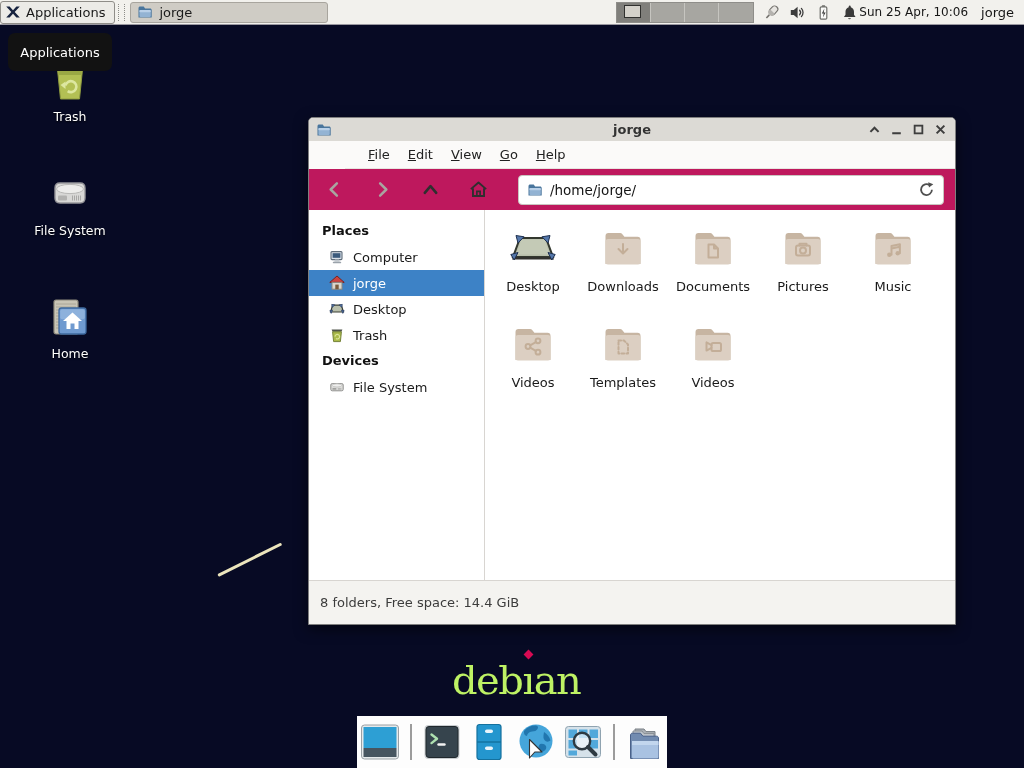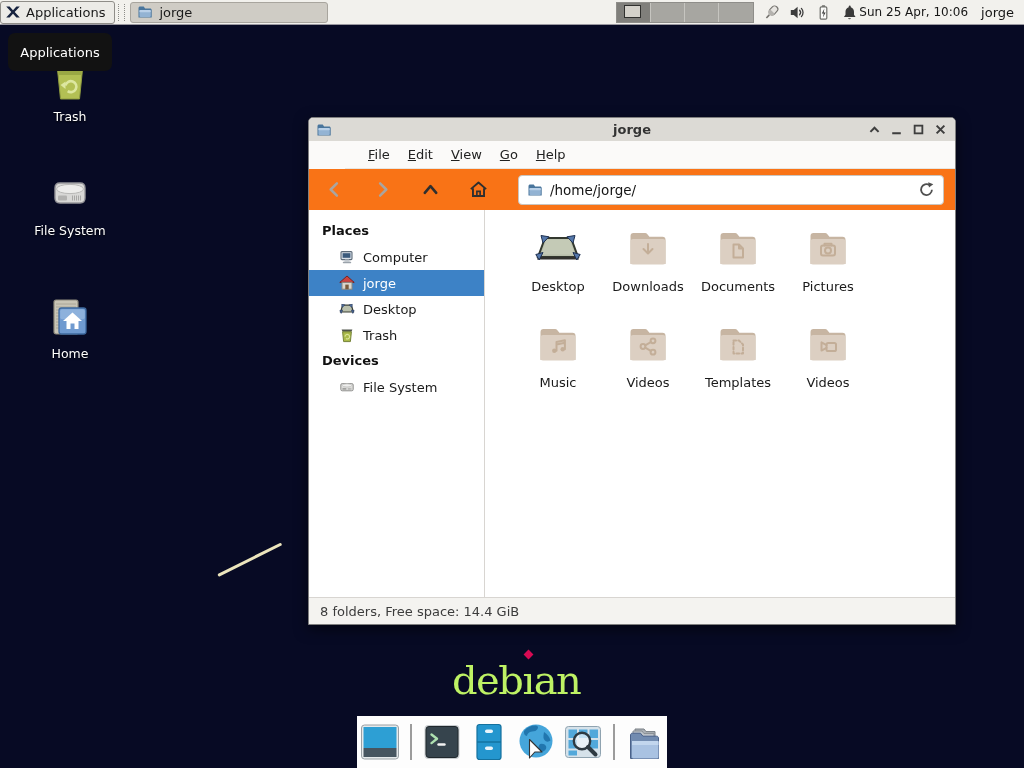--- a/index.html
+++ b/index.html
@@ -76,40 +76,40 @@
   .titlebar { height:23px; background:#dcdad5; border-radius:4px 4px 0 0;
     display:flex; align-items:center; padding:0 7px; position:relative; flex:0 0 auto; }
   .titlebar .title { position:absolute; left:0; width:100%; text-align:center;
     font-size:13px; font-weight:bold; color:#333; pointer-events:none; }
   .controls { margin-left:auto; display:flex; gap:7px; z-index:2; }
   .wbtn { width:15px; height:15px; }
   .menubar { height:28px; display:flex; align-items:center; padding-left:14px;
     background:#fbfaf9; border-bottom:1px solid #e7e5e1; font-size:13px; flex:0 0 auto;margin-left:36px; }
   .menu-item { padding:3px 9px; color:#222; }
   .toolbar { height:41px; display:flex; align-items:center; padding:0 11px; gap:20px;
-    background:#f97316; flex:0 0 auto; }
+    background:#be185d; flex:0 0 auto; }
   .navbtn { width:28px; height:28px; display:flex; align-items:center; justify-content:center; }
   .navbtn .ic20 { width:21px; height:21px; }
   .pathbar { flex:1; height:30px; margin-left:6px; background:#fff;
     border:1px solid #c9c5c0; border-radius:4px;
     display:flex; align-items:center; gap:7px; padding:0 8px; }
   .pathbar input { flex:1; border:0; outline:0; background:transparent;
     font-family:"DejaVu Sans",sans-serif; font-size:13.5px; color:#141414; }
   .reload { width:17px; height:17px; }
-  .content { flex:1; display:flex; min-height:0; background:#fff;gap:25px; }
+  .content { flex:1; display:flex; min-height:0; background:#fff; }
   #sidebar { width:176px; flex:0 0 auto; background:#fff; border-right:1px solid #d8d5d1;
     padding-top:8px; font-size:13px; }
   .sb-header { font-weight:bold; padding:5px 13px 6px; color:#111; }
-  .sb-item { height:26px; display:flex; align-items:center; gap:8px; padding-left:30px; color:#1a1a1a; }
+  .sb-item { height:26px; display:flex; align-items:center; gap:8px; padding-left:20px; color:#1a1a1a; }
   .sb-item.selected { background:#3d82c6; color:#fff; }
   #filegrid { flex:1; padding:11px 0 0 3px; display:flex; flex-wrap:wrap; align-content:flex-start; }
   .file { width:90px; height:96px; display:flex; flex-direction:column; align-items:center; }
   .file .ic48 { width:48px; height:48px; margin-top:3px; }
   .file .lb { margin-top:7px; font-size:13px; color:#1a1a1a; }
-  .statusbar { height:27px; flex:0 0 auto; background:#f4f3f0; border-top:1px solid #d8d5d1;
+  .statusbar { height:44px; flex:0 0 auto; background:#f4f3f0; border-top:1px solid #d8d5d1;
     display:flex; align-items:center; padding-left:11px; font-size:13px; color:#3c3c3c; }
 
   
   #logo { position:absolute; left:452px; top:660px;
     font-family:"DejaVu Serif", serif; font-size:40px; color:#bef264;
     letter-spacing:-1.5px; line-height:1; }
   .logo-i { position:relative; }
   .logo-dot { position:absolute; left:50%; top:-6px; width:7px; height:7px;
     margin-left:-3px; background:#d70a53; transform:rotate(45deg); }
 

